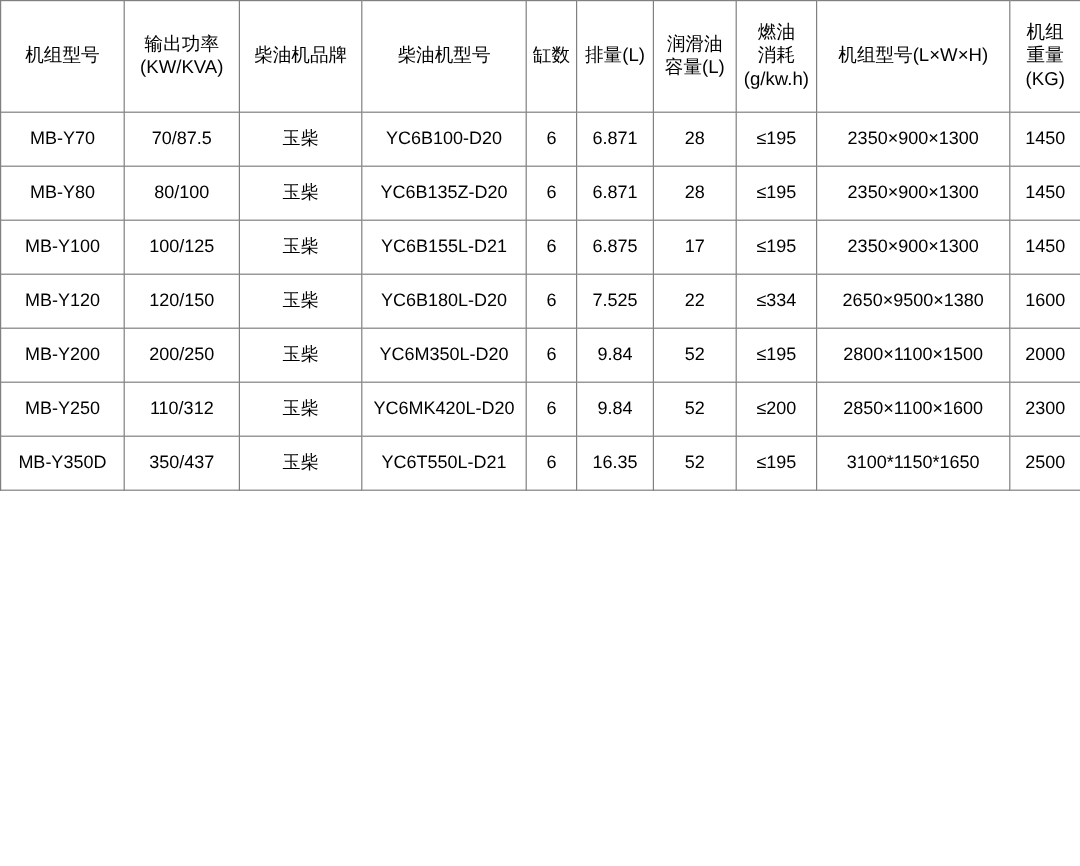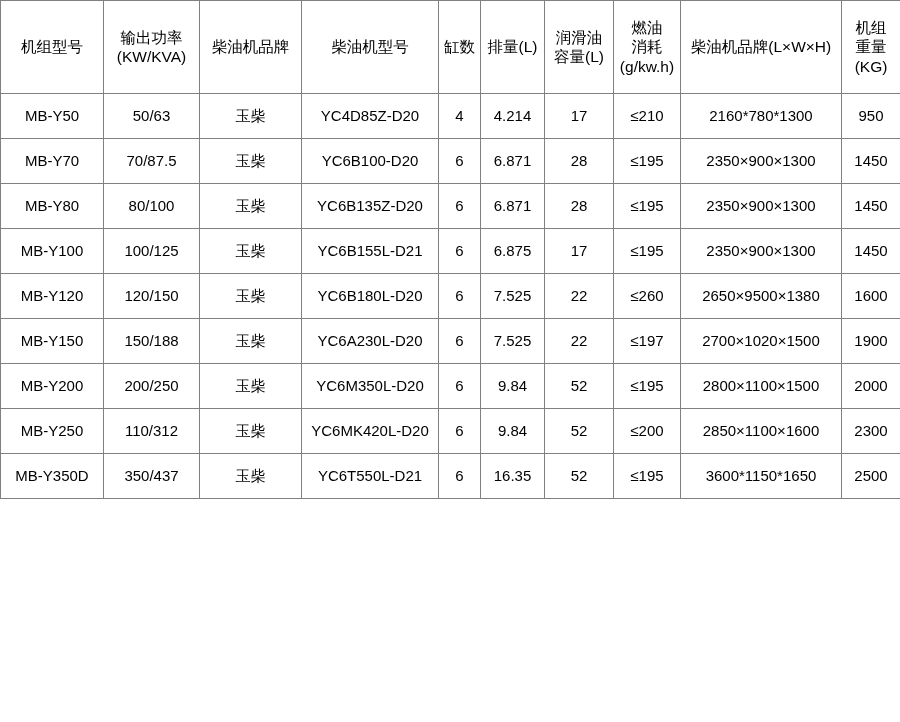--- a/index.html
+++ b/index.html
@@ -110,43 +110,31 @@
           <th>
             <span class="hdr-line">润滑油</span>
             <span class="hdr-line">容量(L)</span>
           </th>
           <th>
             <span class="hdr-line">燃油</span>
             <span class="hdr-line">消耗</span>
             <span class="hdr-line">(g/kw.h)</span>
           </th>
           <th>
-            <span class="hdr-line">柴油机品牌(L×W×H)</span>
+            <span class="hdr-line">机组型号(L×W×H)</span>
           </th>
           <th>
             <span class="hdr-line">机组</span>
             <span class="hdr-line">重量</span>
             <span class="hdr-line">(KG)</span>
           </th>
         </tr>
     </thead>
     <tbody>
         <tr>
-          <td>MB-Y50</td>
-          <td>50/63</td>
-          <td class="brand-cell">玉柴</td>
-          <td>YC4D85Z-D20</td>
-          <td>4</td>
-          <td>4.214</td>
-          <td>17</td>
-          <td>≤210</td>
-          <td>2160*780*1300</td>
-          <td>950</td>
-        </tr>
-        <tr>
           <td>MB-Y70</td>
           <td>70/87.5</td>
           <td class="brand-cell">玉柴</td>
           <td>YC6B100-D20</td>
           <td>6</td>
           <td>6.871</td>
           <td>28</td>
           <td>≤195</td>
           <td>2350×900×1300</td>
           <td>1450</td>
@@ -176,35 +164,23 @@
           <td>1450</td>
         </tr>
         <tr>
           <td>MB-Y120</td>
           <td>120/150</td>
           <td class="brand-cell">玉柴</td>
           <td>YC6B180L-D20</td>
           <td>6</td>
           <td>7.525</td>
           <td>22</td>
-          <td>≤260</td>
+          <td>≤334</td>
           <td>2650×9500×1380</td>
           <td>1600</td>
-        </tr>
-        <tr>
-          <td>MB-Y150</td>
-          <td>150/188</td>
-          <td class="brand-cell">玉柴</td>
-          <td>YC6A230L-D20</td>
-          <td>6</td>
-          <td>7.525</td>
-          <td>22</td>
-          <td>≤197</td>
-          <td>2700×1020×1500</td>
-          <td>1900</td>
         </tr>
         <tr>
           <td>MB-Y200</td>
           <td>200/250</td>
           <td class="brand-cell">玉柴</td>
           <td>YC6M350L-D20</td>
           <td>6</td>
           <td>9.84</td>
           <td>52</td>
           <td>≤195</td>
@@ -225,19 +201,19 @@
         </tr>
         <tr>
           <td>MB-Y350D</td>
           <td>350/437</td>
           <td class="brand-cell">玉柴</td>
           <td>YC6T550L-D21</td>
           <td>6</td>
           <td>16.35</td>
           <td>52</td>
           <td>≤195</td>
-          <td>3600*1150*1650</td>
+          <td>3100*1150*1650</td>
           <td>2500</td>
         </tr>
       </tbody>
   </table>
 
 </div>
 
 </body></html>

